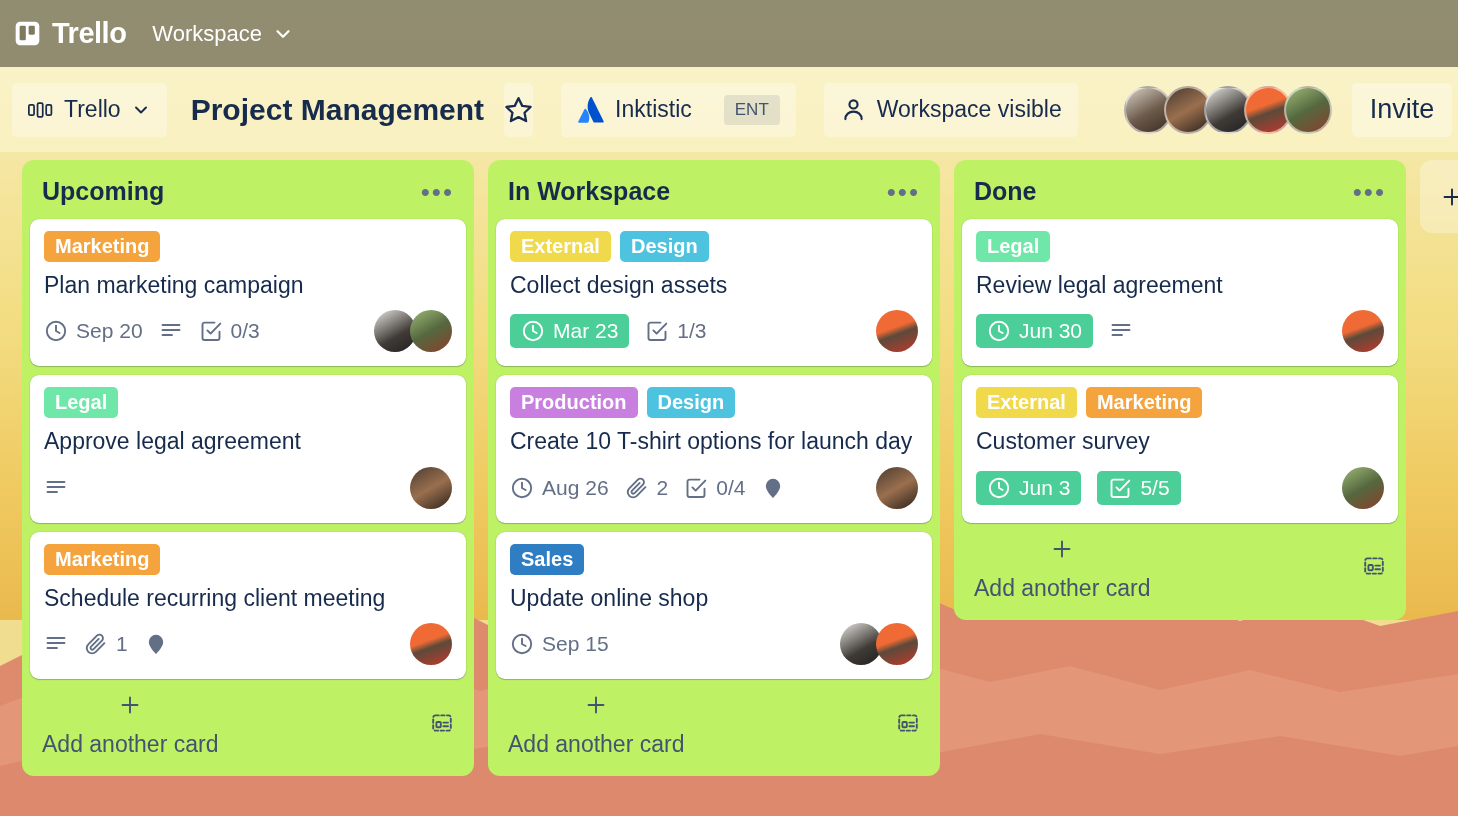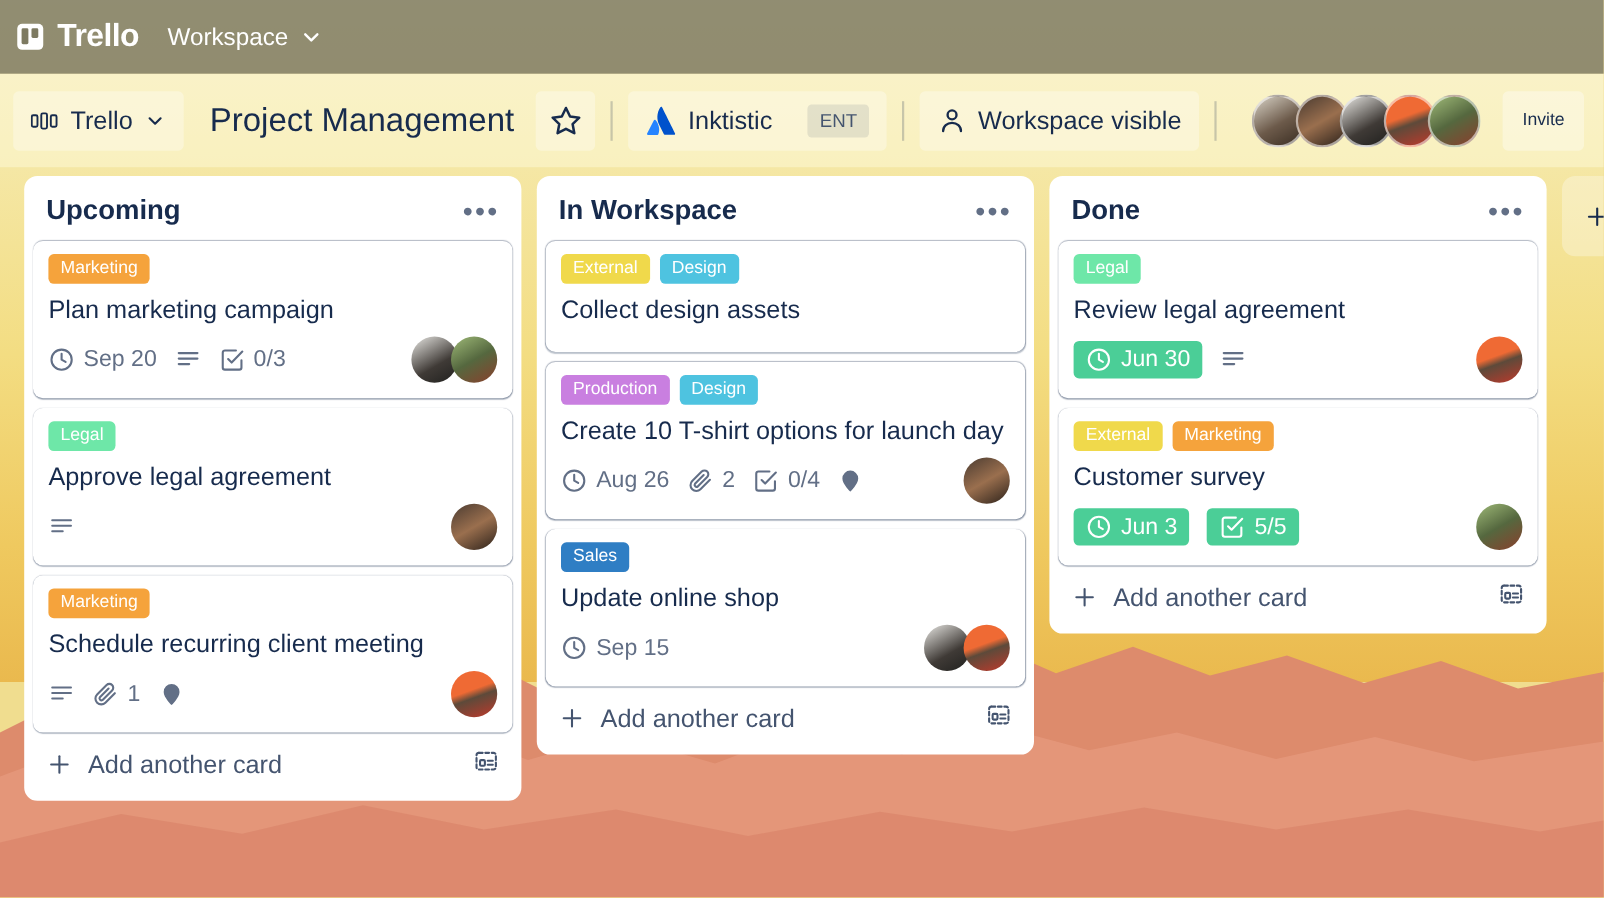--- a/index.html
+++ b/index.html
@@ -52,72 +52,72 @@
     background: rgba(255,253,226,0.42);
     display: flex; align-items: center; padding: 0 12px; gap: 2px;
   }
   .hdr-pill {
     display: flex; align-items: center; gap: 10px;
     height: 54px; padding: 0 16px; border-radius: 5px;
     background: rgba(255,255,255,0.32);
     color: #172b4d; font-size: 23px; cursor: pointer; white-space: nowrap;
   }
   #board-title {
-    font-size: 30px; font-weight: normal; color: #172b4d;
+    font-size: 30px; font-weight: bold; color: #172b4d;
     margin: 0 18px 0 22px; white-space: nowrap;
   }
   #star-btn {
     width: 54px; height: 54px; border-radius: 5px;
     background: rgba(255,255,255,0.32);
     display: flex; align-items: center; justify-content: center; cursor: pointer;
   }
   .hdr-divider { width: 2px; height: 36px; background: rgba(23,43,77,0.22); margin: 0 12px; }
   #ent-badge {
     background: rgba(23,43,77,0.10); color: #44546f;
     font-size: 17px; border-radius: 4px; padding: 5px 11px; margin-left: 22px;
   }
   #members { display: flex; align-items: center; margin-left: 18px; }
   .avatar {
     width: 48px; height: 48px; border-radius: 50%;
     margin-right: -8px; border: 2px solid rgba(255,255,255,0.55);
     background-size: cover; position: relative; overflow: hidden; cursor: pointer;
   }
   #invite-btn {
     margin-left: 26px; height: 54px; padding: 0 18px; border-radius: 5px;
-    background: rgba(255,255,255,0.35); color: #172b4d; font-size: 16px;
+    background: rgba(255,255,255,0.35); color: #172b4d; font-size: 27px;
     display: flex; align-items: center; white-space: nowrap; cursor: pointer;
   }
 
   
   #board {
     position: absolute; top: 152px; left: 0; right: 0; bottom: 0; z-index: 20;
     display: flex; align-items: flex-start; gap: 14px;
     padding: 8px 0 0 22px; overflow: hidden;
   }
   .list {
     width: 452px; flex: 0 0 452px;
-    background: #ffffff; border-radius: 12px;
+    background: #bef264; border-radius: 12px;
     padding: 8px; max-height: 630px;
     display: flex; flex-direction: column;
   }
   .list-header {
     display: flex; align-items: center; justify-content: space-between;
     padding: 9px 12px 13px 12px;
   }
   .list-title { font-size: 25px; font-weight: bold; color: #172b4d; }
   .list-menu { color: #626f86; font-size: 26px; letter-spacing: 2px; cursor: pointer; line-height: 1; }
   .cards { display: flex; flex-direction: column; gap: 9px; }
   .card {
     background: #fff; border-radius: 9px; padding: 12px 14px 14px 14px;
     box-shadow: 0 1px 1px rgba(9,30,66,0.25), 0 0 1px rgba(9,30,66,0.31);
     cursor: pointer;
   }
   .labels { display: flex; gap: 9px; flex-wrap: wrap; margin-bottom: 9px; }
   .label {
-    font-size: 16px; font-weight: normal; color: #fff;
+    font-size: 20px; font-weight: bold; color: #fff;
     border-radius: 5px; padding: 4px 11px 5px 11px; line-height: 1.1;
   }
   .card-title {
     font-size: 23px; color: #172b4d; line-height: 1.28; margin-bottom: 10px;
   }
   .badges { display: flex; align-items: center; gap: 16px; min-height: 34px; }
   .badge {
     display: flex; align-items: flex-start; gap: 8px;
     color: #626f86; font-size: 21px;
   }
@@ -127,21 +127,21 @@
   }
   .badge.due-green svg { stroke: #fff; }
   .badge svg { stroke: #626f86; fill: none; }
   .card-avatars { margin-left: auto; display: flex; align-items: center; }
   .card-avatars .avatar { width: 42px; height: 42px; margin-right: -6px; border: none; }
   .card-avatars .avatar:last-child { margin-right: 0; }
   .add-card-row {
     display: flex; align-items: center; justify-content: space-between;
     padding: 14px 12px 10px 12px; color: #44546f; font-size: 23px; cursor: pointer;
   }
-  .add-card-left { display: flex; align-items: center; gap: 14px; }
+  .add-card-left { display: flex; align-items: center; gap: 14px; flex-direction: column; }
   .add-list-btn {
     width: 452px; flex: 0 0 452px; height: 73px; border-radius: 12px;
     background: rgba(255,255,255,0.30);
     display: flex; align-items: center; gap: 14px; padding: 0 20px;
     color: #172b4d; font-size: 24px; cursor: pointer;
   }
 </style>
 </head>
 <body>
 
@@ -341,20 +341,39 @@
       <div class="list-title">In Workspace</div>
       <div class="list-menu">•••</div>
     </div>
       <div class="cards">
         <div class="card">
         <div class="labels">
             <span class="label" style="background:#f0d94b">External</span>
             <span class="label" style="background:#4ec3e0">Design</span>
           </div>
         <div class="card-title">Collect design assets</div>
+        <div class="badges">
+            <span class="badge due-green">
+              <svg width="24" height="24" viewBox="0 0 24 24" fill="none" stroke="#ffffff" stroke-width="1.9" stroke-linecap="round" stroke-linejoin="round">
+                <circle cx="12" cy="12" r="9.2"></circle>
+                <polyline points="12 6.6 12 12 15.6 14"></polyline>
+              </svg>
+              <span>Mar 23</span>
+            </span>
+            <span class="badge">
+              <svg width="24" height="24" viewBox="0 0 24 24" fill="none" stroke="#626f86" stroke-width="1.9" stroke-linecap="round" stroke-linejoin="round">
+                <path d="M20.5 12.6V19a2 2 0 0 1-2 2H5.5a2 2 0 0 1-2-2V5.6a2 2 0 0 1 2-2h10"></path>
+                <polyline points="8.4 11.4 11.6 14.6 21.3 4.6"></polyline>
+              </svg>
+              <span>1/3</span>
+            </span>
+          <div class="card-avatars">
+              <div class="avatar" style="background:linear-gradient(160deg,#ef6a34 0%,#ef6a34 42%,#5d4a3a 56%,#c0392b)"></div>
+            </div>
+        </div>
       </div>
         <div class="card">
         <div class="labels">
             <span class="label" style="background:#c97fe0">Production</span>
             <span class="label" style="background:#4ec3e0">Design</span>
           </div>
         <div class="card-title">Create 10 T-shirt options for launch day</div>
         <div class="badges">
             <span class="badge">
               <svg width="24" height="24" viewBox="0 0 24 24" fill="none" stroke="#626f86" stroke-width="1.9" stroke-linecap="round" stroke-linejoin="round">

